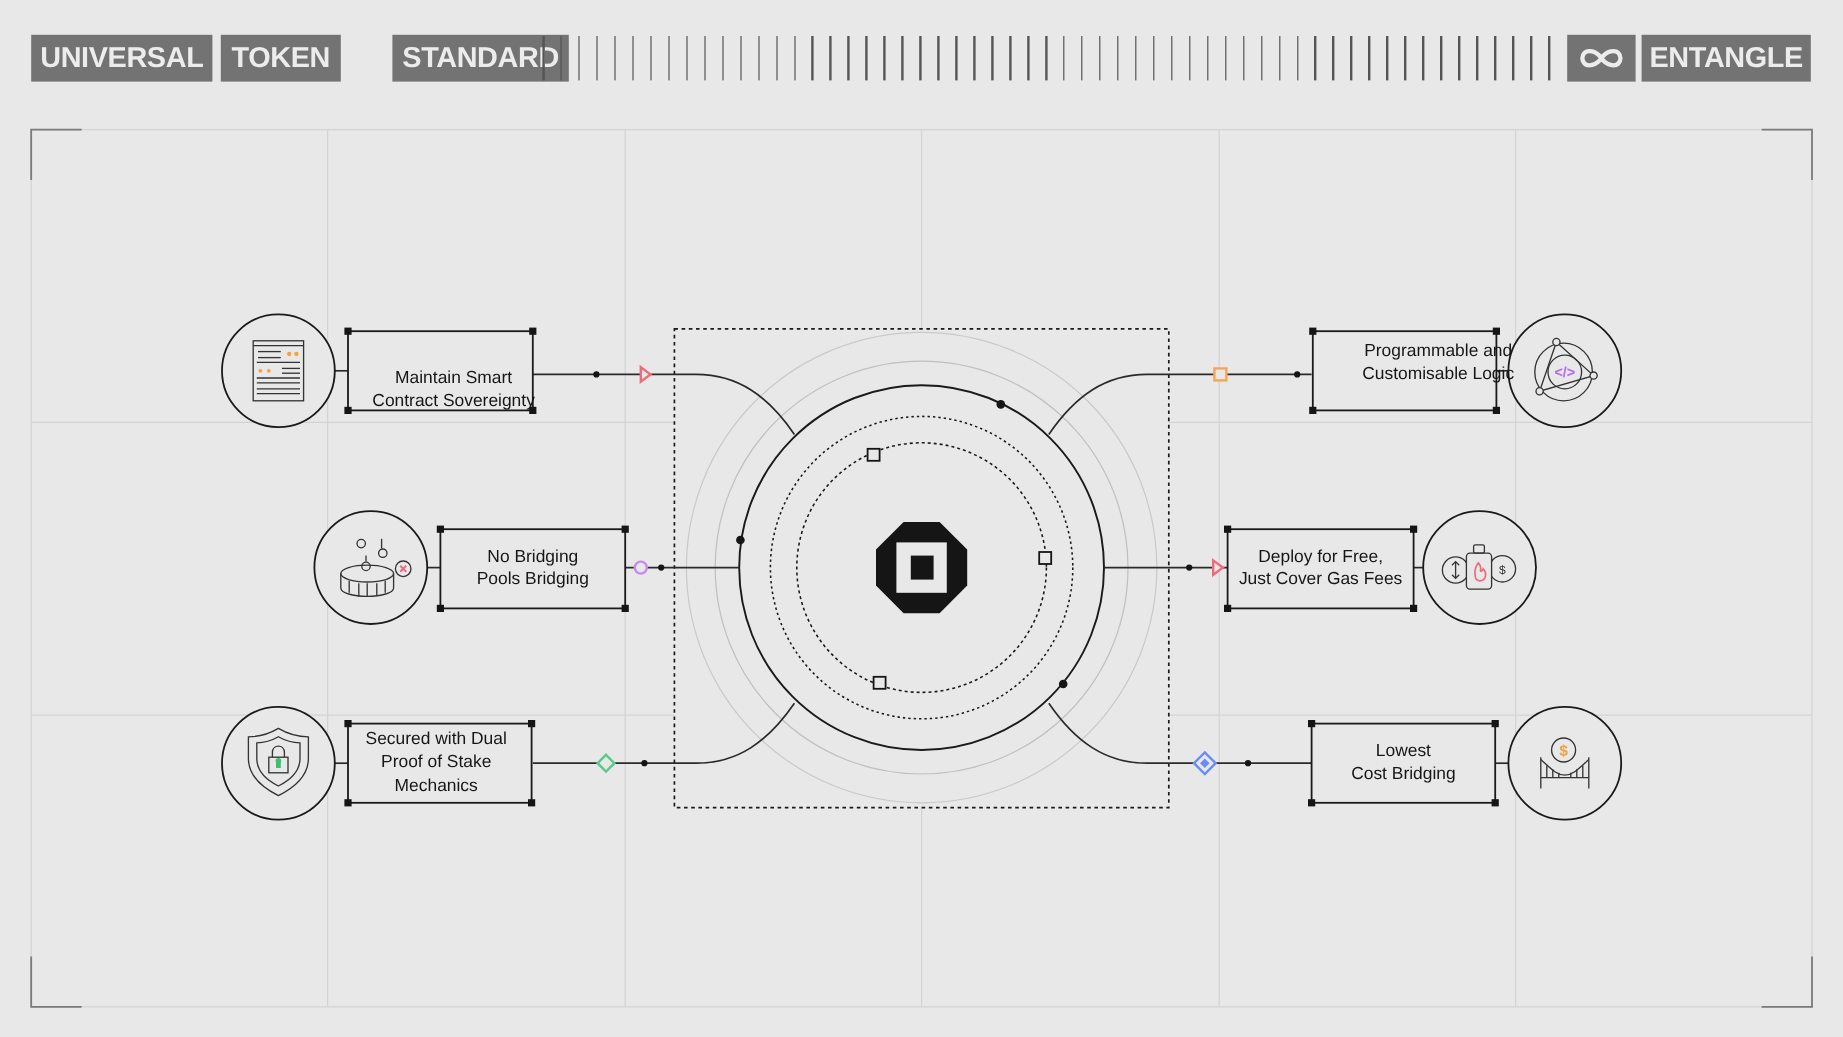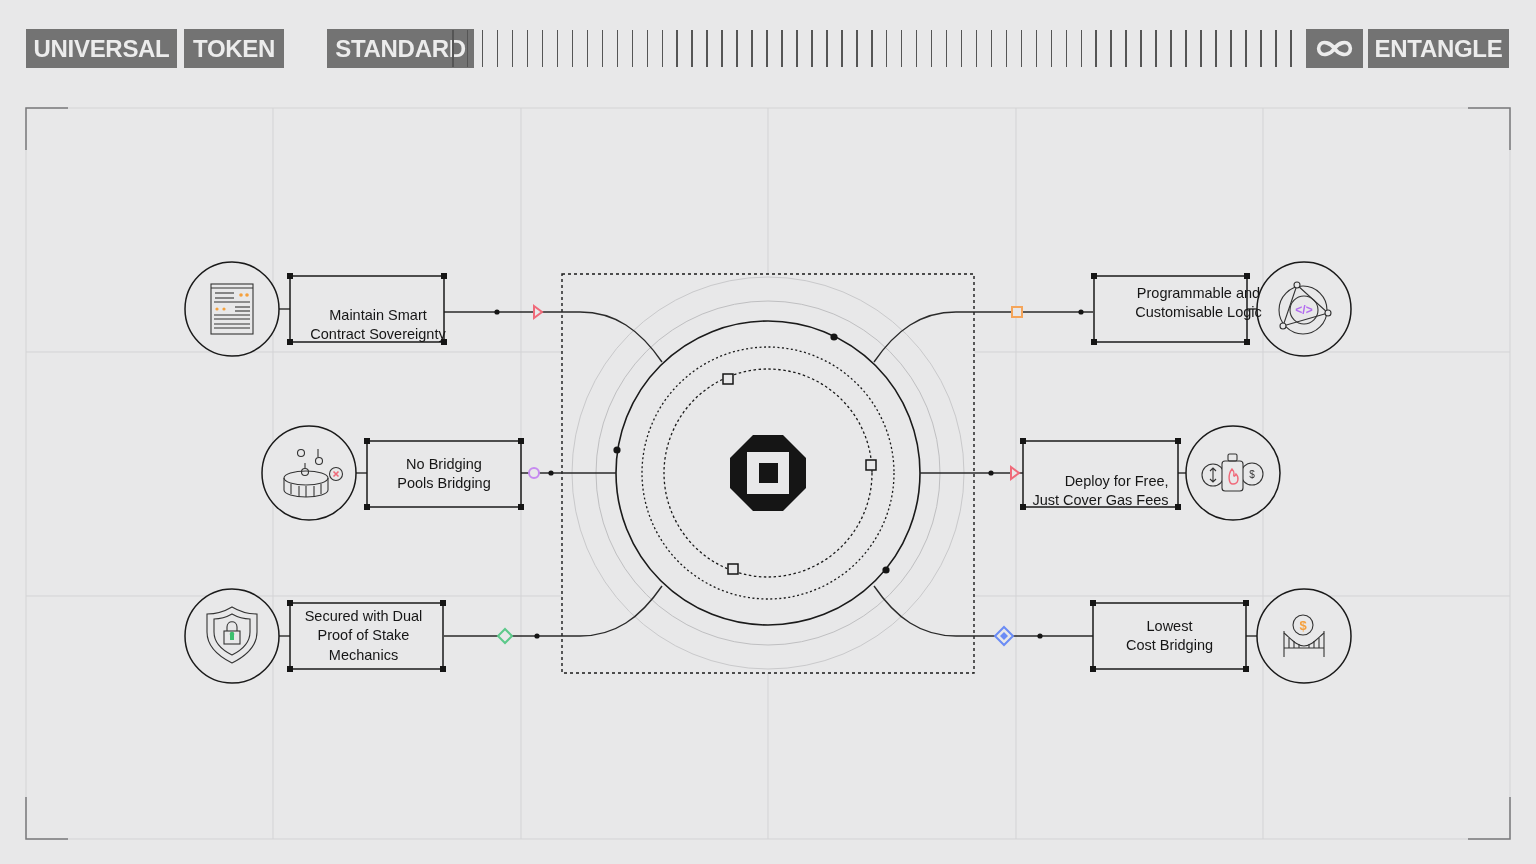--- a/index.html
+++ b/index.html
@@ -320,21 +320,21 @@
       <span>Proof of Stake</span>
       <span>Mechanics</span>
     </div>
 </div>
 <div class="label-box" style="left:1094px;top:276px;width:153px;height:54px;margin-left:28px;">
   <div>
       <span>Programmable and</span>
       <span>Customisable Logic</span>
     </div>
 </div>
-<div class="label-box" style="left:1023px;top:458px;width:155px;height:66px;text-align:right;">
+<div class="label-box" style="left:1023px;top:441px;width:155px;height:66px;">
   <div>
       <span>Deploy for Free,</span>
       <span>Just Cover Gas Fees</span>
     </div>
 </div>
 <div class="label-box" style="left:1093px;top:603px;width:153px;height:66px;">
   <div>
       <span>Lowest</span>
       <span>Cost Bridging</span>
     </div>

